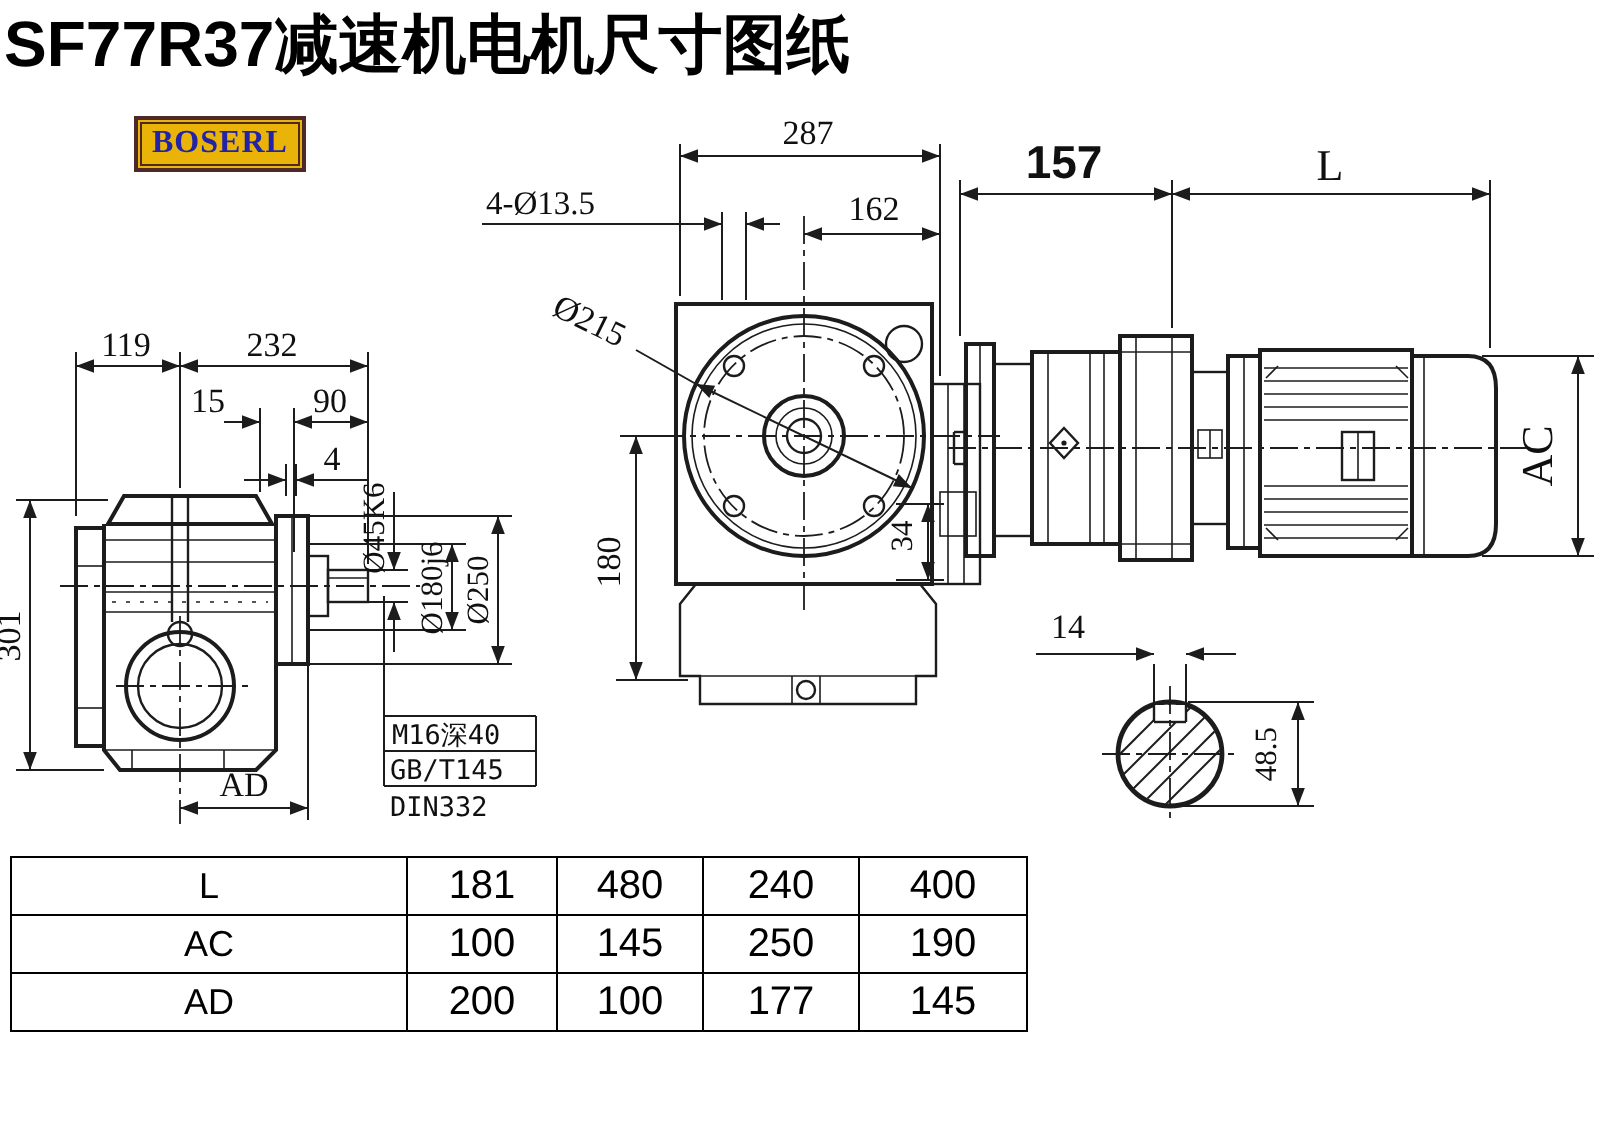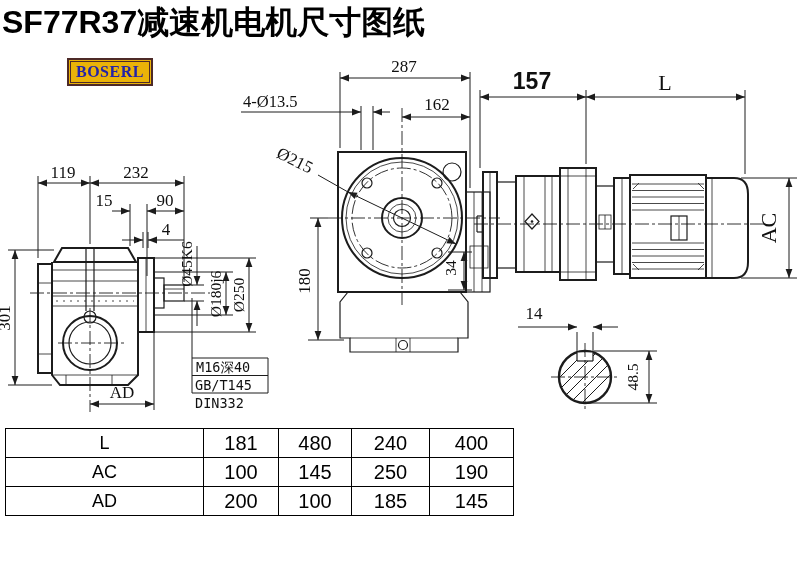--- a/index.html
+++ b/index.html
@@ -289,17 +289,17 @@
     <td class="cell-lab">AC</td>
     <td class="cell-num">100</td>
     <td class="cell-num">145</td>
     <td class="cell-num">250</td>
     <td class="cell-num">190</td>
   </tr>
   <tr class="drow">
     <td class="cell-lab">AD</td>
     <td class="cell-num">200</td>
     <td class="cell-num">100</td>
-    <td class="cell-num">185</td>
+    <td class="cell-num">177</td>
     <td class="cell-num">145</td>
   </tr>
 </tbody>
   </table>
 
 </body></html>

